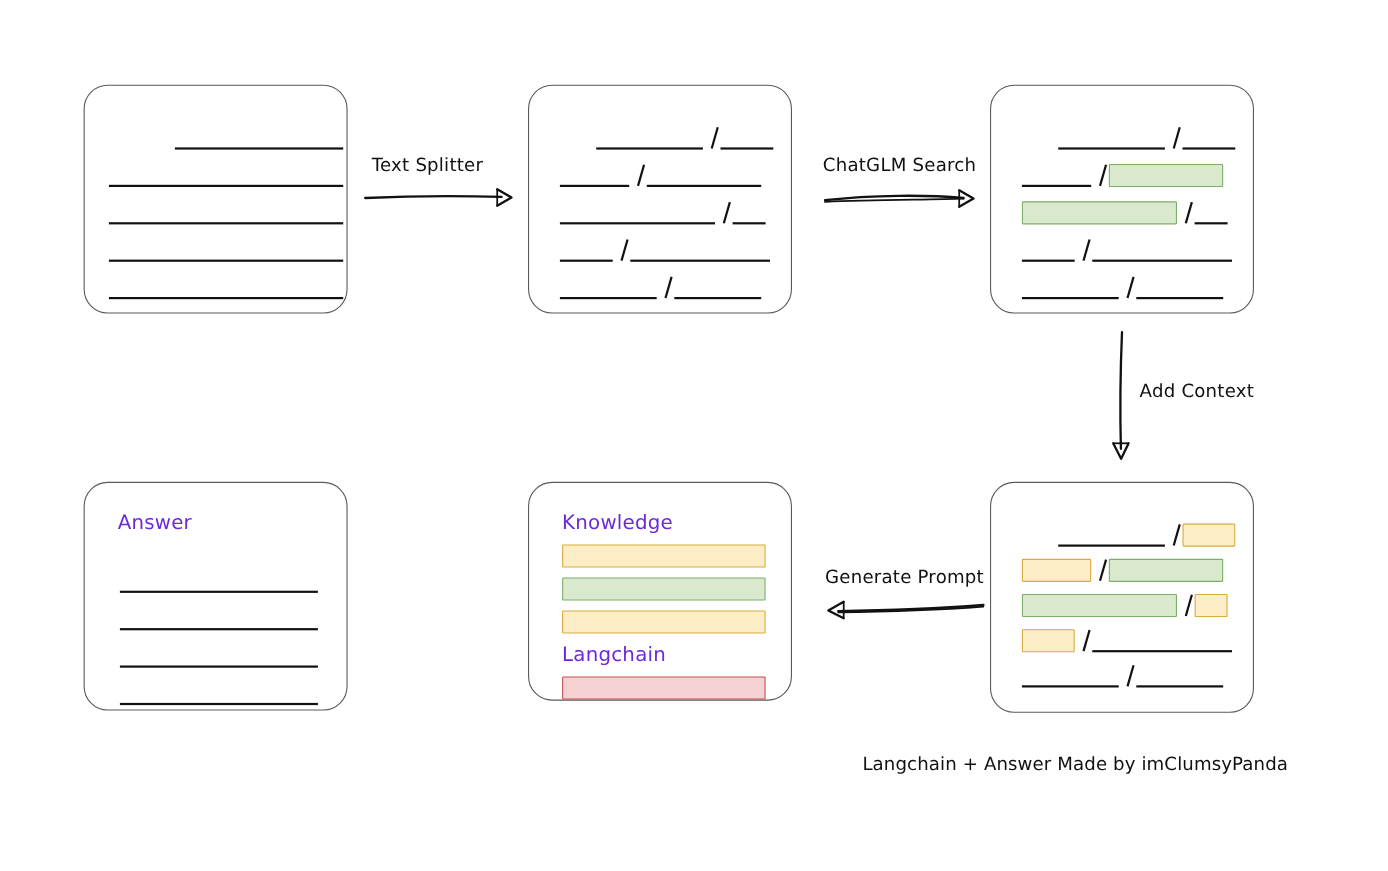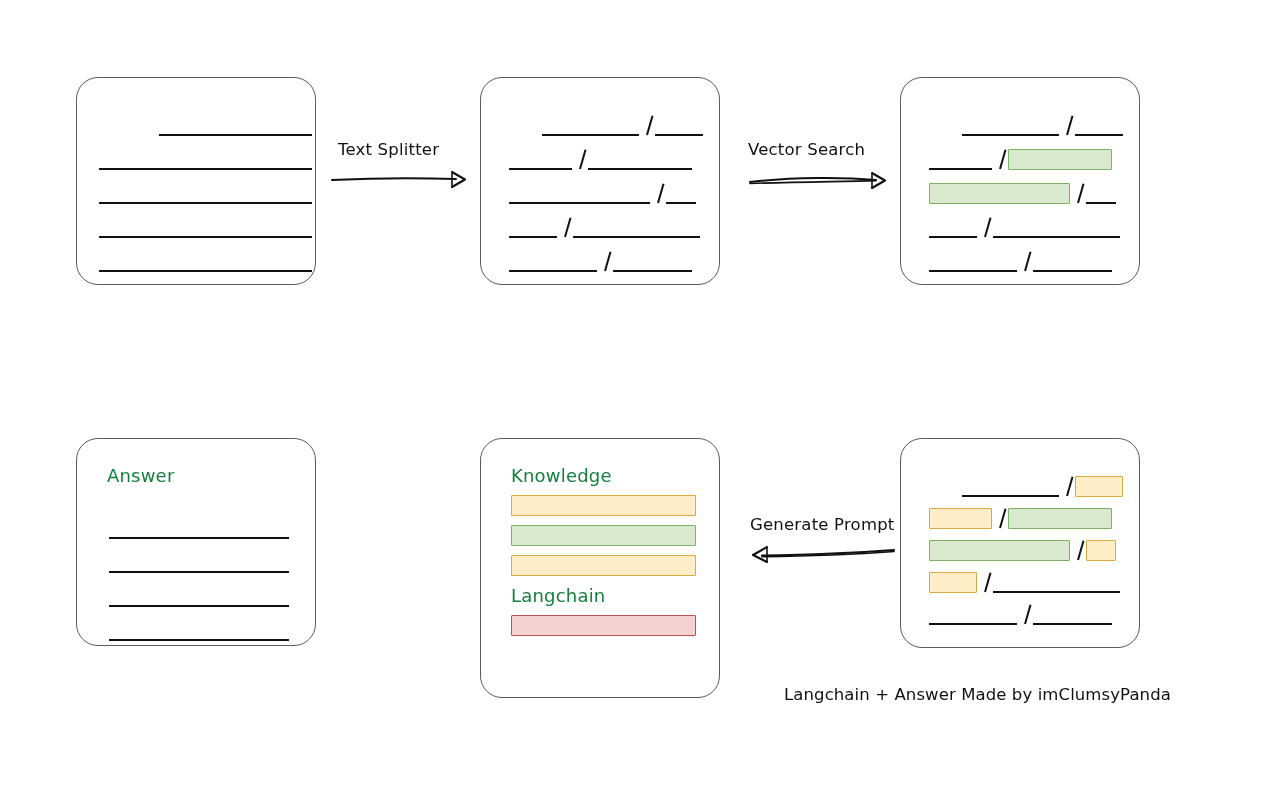--- a/index.html
+++ b/index.html
@@ -67,21 +67,21 @@
     background:#111111;
     transform:rotate(16deg);
     transform-origin:bottom center;
   }
 
   
   .card-label{
     position:absolute;
     font-size:18px;
     letter-spacing:0.2px;
-    color:#15803d;
+    color:#6d28d9;
     white-space:nowrap;
     font-family:"DejaVu Sans","Liberation Sans",sans-serif;
   }
 
   
   .bar{
     position:absolute;
     height:21px;
     border-radius:1px;
     box-sizing:border-box;
@@ -168,21 +168,21 @@
         </div>
         <div class="row" style="left: 28px; top: 172px;">
           <span class="seg plain" style="width: 88px;"></span>
           <span class="slash"></span>
           <span class="seg plain" style="width: 79px;"></span>
         </div>
       </div>
   </div>
 
   <div class="arrow-group" style="left:748px;top:140px;width:142px;height:48px;">
-    <div class="arrow-label" style="left:0px;top:0px;">Vector Search</div>
+    <div class="arrow-label" style="left:0px;top:0px;">ChatGLM Search</div>
     <svg class="arrow-svg" width="142" height="26" style="left:0;top:28px;">
       <path d="M2,14 C45,9 95,9 128,12" stroke="#111111" stroke-width="2.1" fill="none" stroke-linecap="round"></path>
       <path d="M2,15.5 C46,14 96,13.5 128,12.6" stroke="#111111" stroke-width="1.6" fill="none" stroke-linecap="round"></path>
       <path d="M124,5 L137,12.5 L124,20" stroke="#111111" stroke-width="2.1" fill="none" stroke-linejoin="round" stroke-linecap="round"></path>
       <path d="M124,5 L124,20" stroke="#111111" stroke-width="1.6" fill="none"></path>
     </svg>
   </div>
 
   <div class="card" style="left:900px;top:77px;width:240px;height:208px;">
     <div class="card-inner">
@@ -207,41 +207,49 @@
           <span class="seg plain" style="width: 127px;"></span>
         </div>
         <div class="row" style="left: 28px; top: 172px;">
           <span class="seg plain" style="width: 88px;"></span>
           <span class="slash"></span>
           <span class="seg plain" style="width: 79px;"></span>
         </div>
       </div>
   </div>
 
+  <div class="arrow-group" style="left:1000px;top:300px;width:160px;height:122px;">
+    <div class="arrow-label" style="left:36px;top:46px;">Add Context</div>
+    <svg class="arrow-svg" width="30" height="122" style="left:6px;top:0;">
+      <path d="M14,2 C12.4,40 12.2,78 13,108" stroke="#111111" stroke-width="2.1" fill="none" stroke-linecap="round"></path>
+      <path d="M6,103 L13.2,117 L20,103" stroke="#111111" stroke-width="2.1" fill="none" stroke-linejoin="round" stroke-linecap="round"></path>
+      <path d="M6,103 L20,103" stroke="#111111" stroke-width="1.6" fill="none"></path>
+    </svg>
+  </div>
 
   <div class="card" style="left:76px;top:438px;width:240px;height:208px;">
     <div class="card-label" style="left:30px;top:26px;">Answer</div>
     <div class="card-inner">
         <div class="row" style="left: 32px; top: 78px;">
           <span class="seg plain" style="width: 180px;"></span>
         </div>
         <div class="row" style="left: 32px; top: 112px;">
           <span class="seg plain" style="width: 180px;"></span>
         </div>
         <div class="row" style="left: 32px; top: 146px;">
           <span class="seg plain" style="width: 180px;"></span>
         </div>
         <div class="row" style="left: 32px; top: 180px;">
           <span class="seg plain" style="width: 180px;"></span>
         </div>
       </div>
   </div>
 
 
-  <div class="card" style="left:480px;top:438px;width:240px;height:260px;padding-left:11px;">
+  <div class="card" style="left:480px;top:438px;width:240px;height:199px;padding-left:11px;">
     <div class="card-label" style="left:30px;top:26px;">Knowledge</div>
     <div class="card-inner">
         <div class="bar bar-yellow" style="left: 30px; top: 56px; width: 185px;"></div>
         <div class="bar bar-green" style="left: 30px; top: 86px; width: 185px;"></div>
         <div class="bar bar-yellow" style="left: 30px; top: 116px; width: 185px;"></div>
       </div>
     <div class="card-label" style="left:30px;top:146px;">Langchain</div>
     <div class="card-inner">
         <div class="bar bar-red" style="left: 30px; top: 176px; width: 185px;"></div>
       </div>

